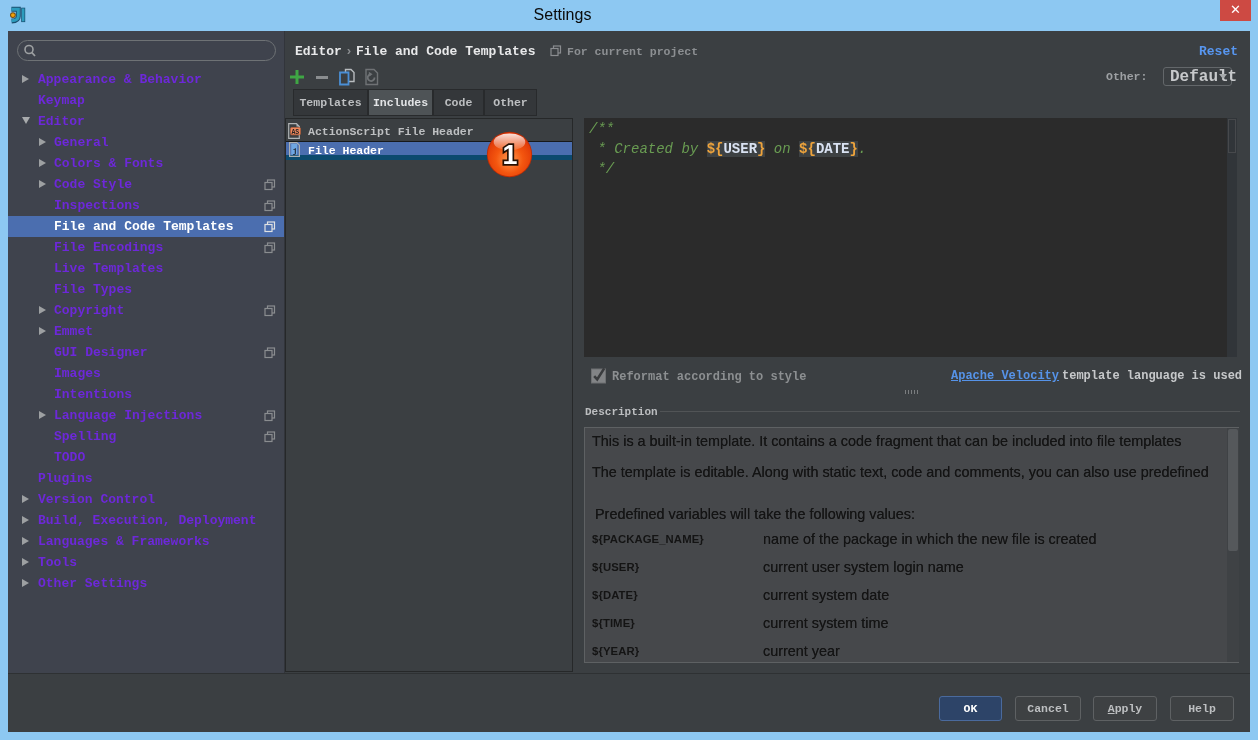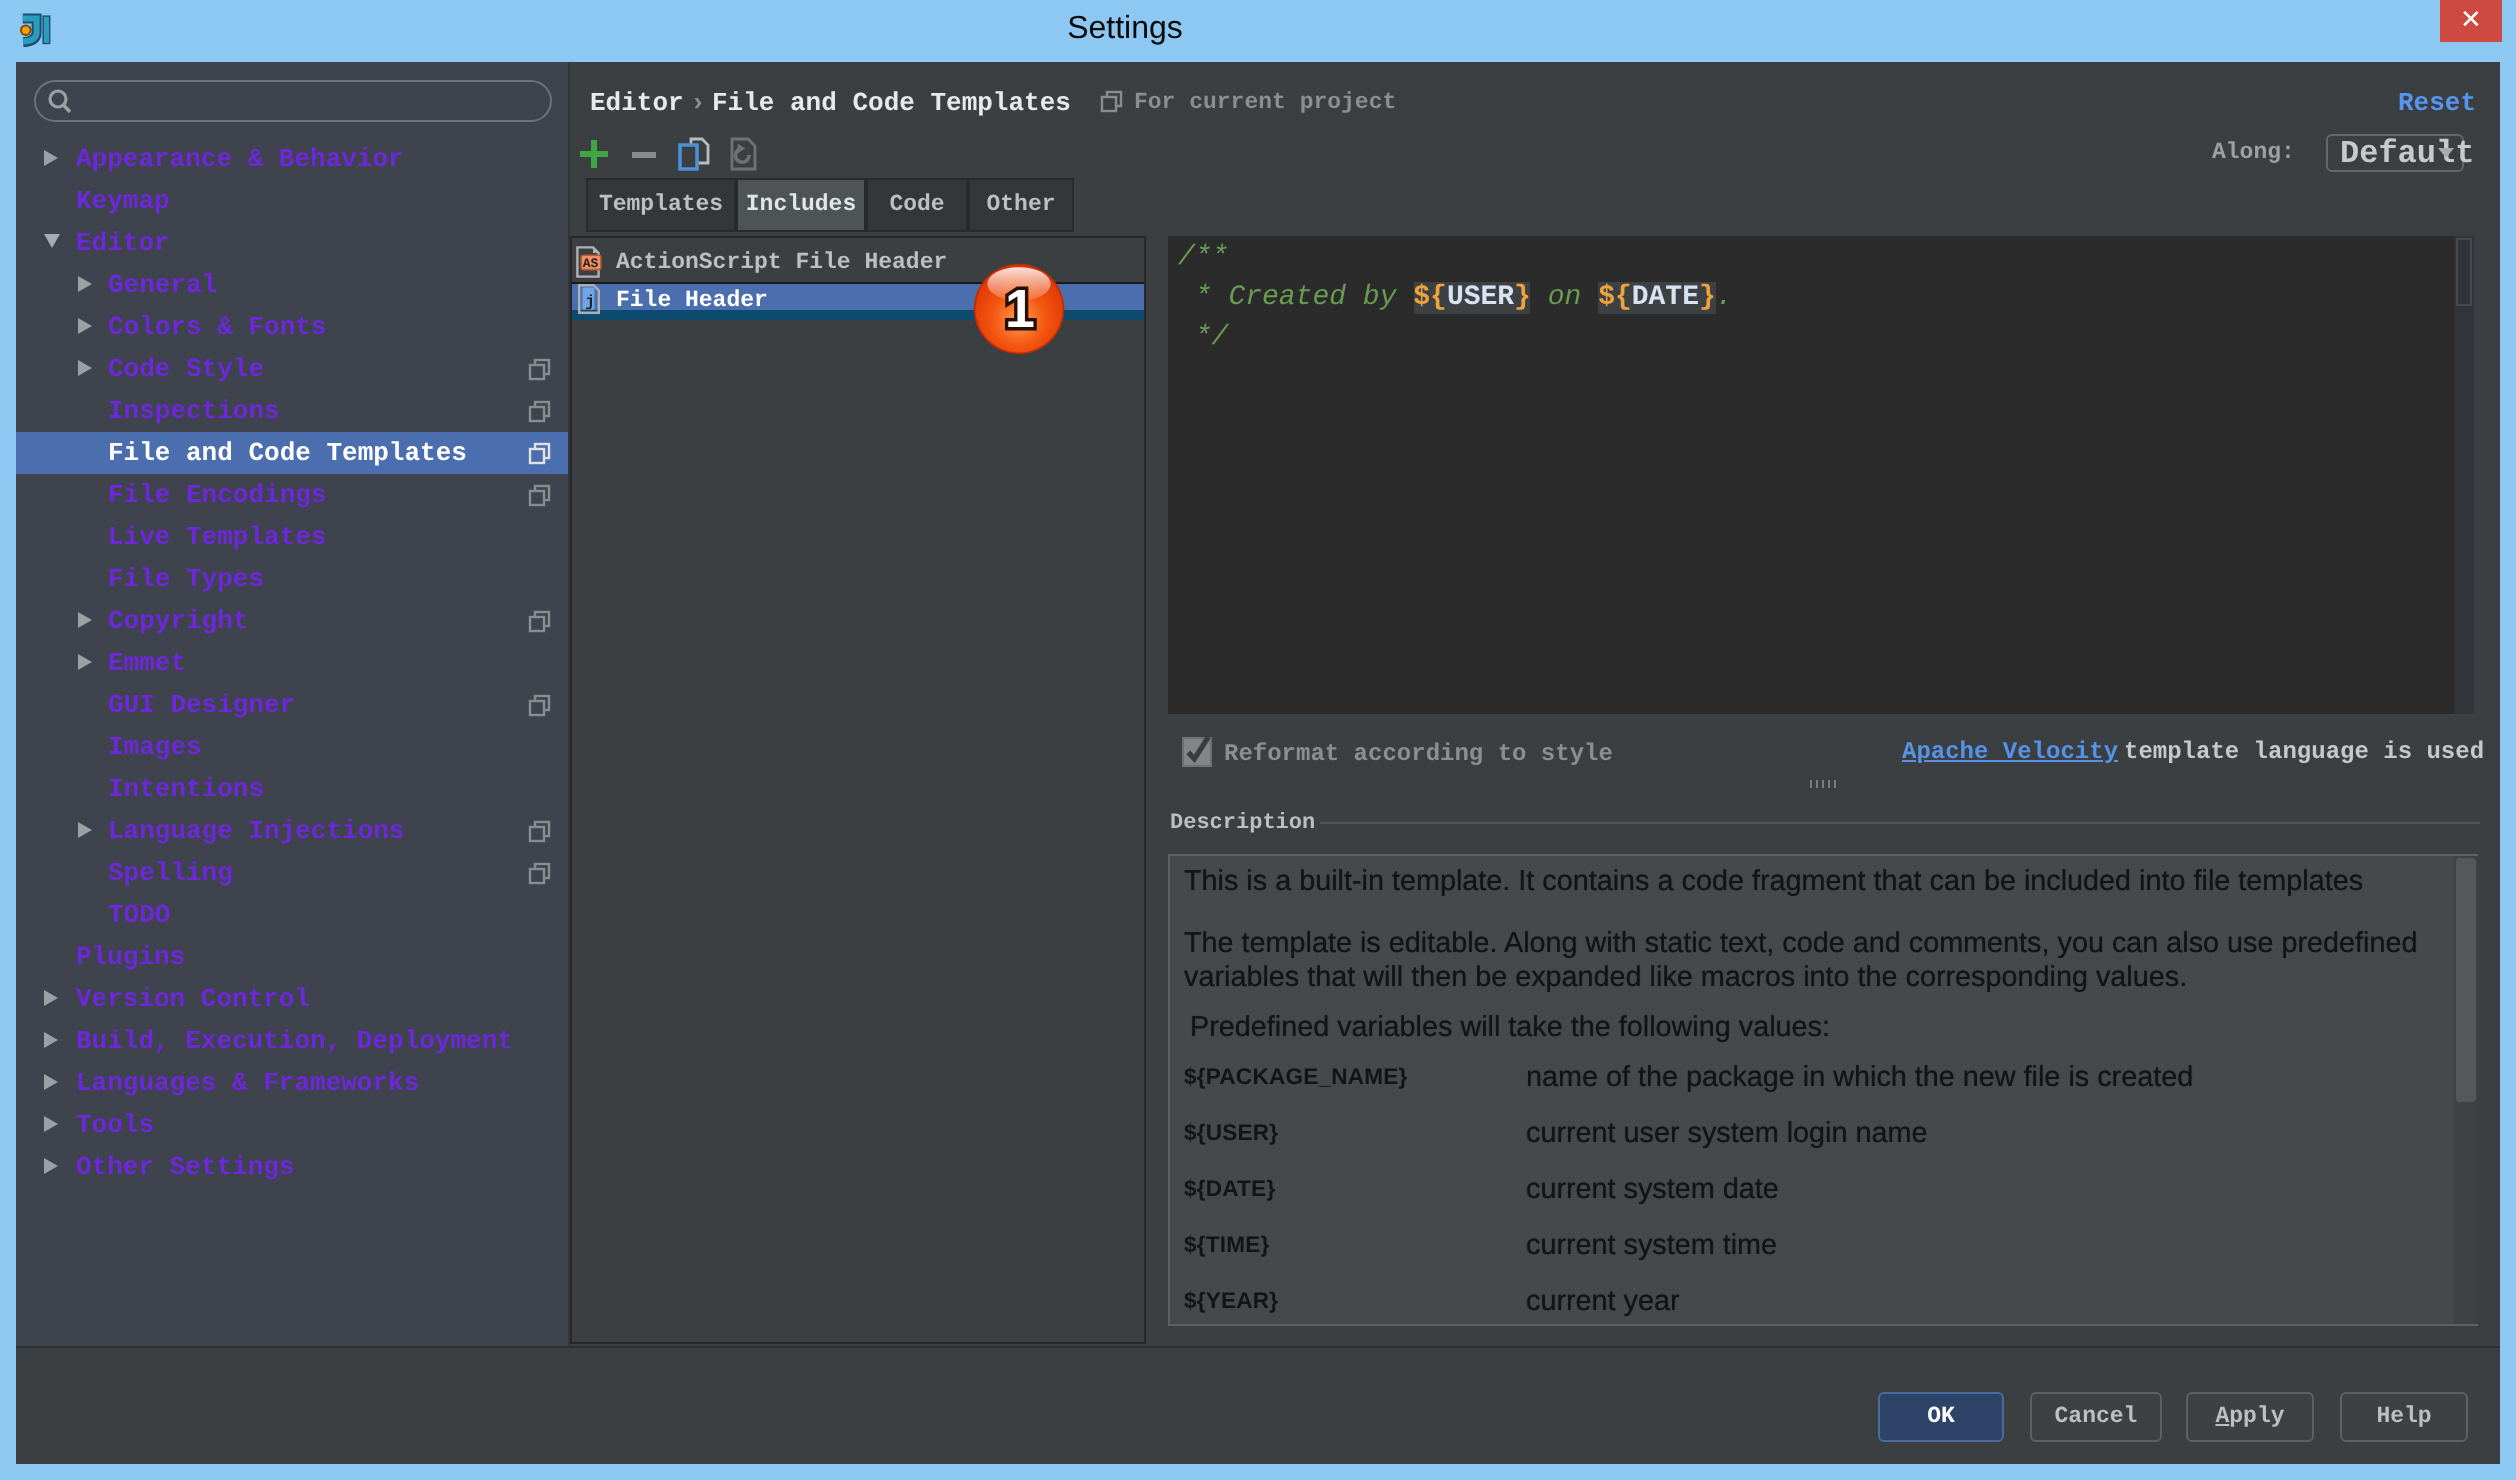--- a/index.html
+++ b/index.html
@@ -136,21 +136,21 @@
   <svg class="abs" style="left:338px;top:68px" width="18" height="18" viewBox="0 0 18 18">
     <path d="M7.5 1.5 H13 L16 4.5 V13.5 H7.5 Z" fill="none" stroke="#b8bcbf" stroke-width="1.4"></path>
     <path d="M2 4.5 H10.5 V16.5 H2 Z" fill="#3b3f42" stroke="#4b8fd5" stroke-width="1.8"></path>
   </svg>
   <svg class="abs" style="left:363px;top:68px" width="18" height="18" viewBox="0 0 18 18" opacity="0.55">
     <path d="M3 1.5 H11 L14.5 5 V16.5 H3 Z" fill="none" stroke="#9a9da0" stroke-width="1.4"></path>
     <path d="M11.5 9.5 A3.4 3.4 0 1 1 8 6.3" fill="none" stroke="#9a9da0" stroke-width="1.8"></path>
     <path d="M5.8 3.8 L9.6 6.3 L5.8 8.8 Z" fill="#9a9da0"></path>
   </svg>
 
-  <div class="bc" style="left:1106px;top:69px;font-size:11.5px;color:#9da0a3;line-height:15px">Along:</div>
+  <div class="bc" style="left:1106px;top:69px;font-size:11.5px;color:#9da0a3;line-height:15px">Other:</div>
   <div class="abs" style="left:1163px;top:67px;width:69px;height:19px;border:1px solid #63676a;border-radius:3px"></div>
   <div class="bc" style="left:1170px;top:70px;font-size:16px;color:#c7c9cb;line-height:14px">Default</div>
   <div class="abs" style="left:1219px;top:74px;width:0;height:0;border:4px solid transparent;border-top:5.5px solid #a8abad"></div>
 
   <div class="tab" style="left:293px;width:75px">Templates</div>
   <div class="tab on" style="left:368px;width:65px">Includes</div>
   <div class="tab" style="left:433px;width:51px">Code</div>
   <div class="tab" style="left:484px;width:53px">Other</div>
 
   <div id="list"></div>
@@ -202,21 +202,20 @@
   <div class="bc" style="left:1062px;top:369px;font-size:12px;color:#c6c8ca;line-height:15px">template language is used</div>
   <div class="abs" style="left:905px;top:390px;width:15px;height:4px;background:repeating-linear-gradient(90deg,#7a7d7f 0 1px,transparent 1px 3px)"></div>
 
   <div class="bc" style="left:585px;top:406px;font-size:11px;color:#bcbec0;line-height:13px">Description</div>
   <div class="abs" style="left:660px;top:411px;width:580px;height:1px;background:#515456"></div>
   <div id="descbox"></div>
   <div class="abs" style="left:1227px;top:428px;width:12px;height:234px;background:#3f4245"></div>
   <div class="abs" style="left:1228px;top:429px;width:10px;height:122px;background:#55585b;border-radius:2px"></div>
   <div class="dt" style="left:592px;top:433px">This is a built-in template. It contains a code fragment that can be included into file templates</div>
   <div class="dt" style="left:592px;top:464px">The template is editable. Along with static text, code and comments, you can also use predefined</div>
-  <div class="dt" style="left:592px;top:481px">variables that will then be expanded like macros into the corresponding values.</div>
   <div class="dt" style="left:595px;top:506px">Predefined variables will take the following values:</div>
   <div class="dv" style="left:592px;top:533px">${PACKAGE_NAME}</div>
     <div class="dt" style="left:763px;top:531px">name of the package in which the new file is created</div>
   <div class="dv" style="left:592px;top:561px">${USER}</div>
     <div class="dt" style="left:763px;top:559px">current user system login name</div>
   <div class="dv" style="left:592px;top:589px">${DATE}</div>
     <div class="dt" style="left:763px;top:587px">current system date</div>
   <div class="dv" style="left:592px;top:617px">${TIME}</div>
     <div class="dt" style="left:763px;top:615px">current system time</div>
   <div class="dv" style="left:592px;top:645px">${YEAR}</div>

